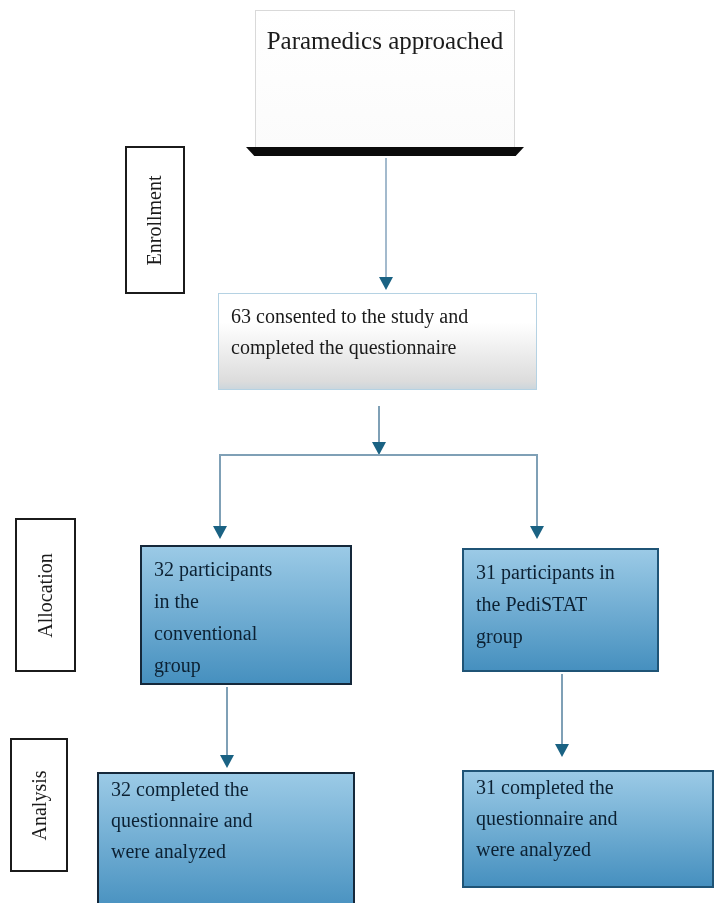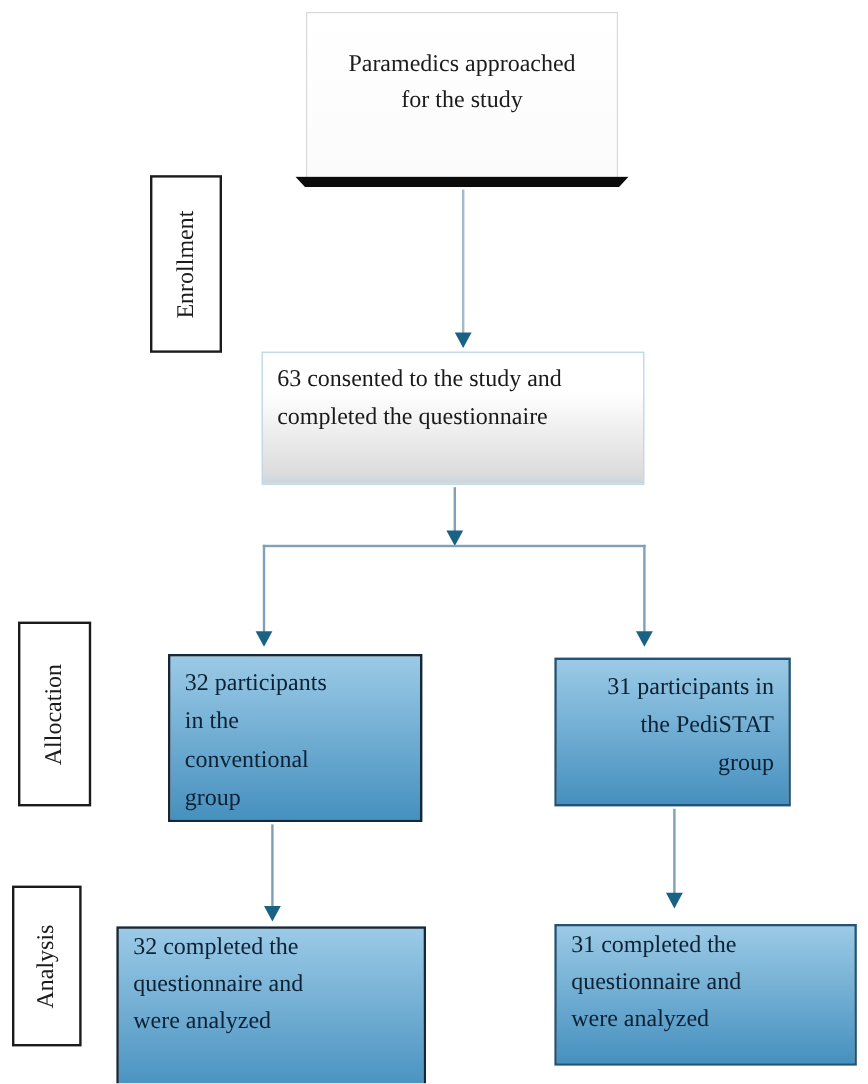--- a/index.html
+++ b/index.html
@@ -18,23 +18,23 @@
   .abs { position: absolute; box-sizing: border-box; }
 
   
   .top-box {
     left: 255px; top: 10px; width: 260px; height: 138px;
     background: linear-gradient(to bottom, #ffffff, #fbfbfb);
     border: 1px solid #d9d9d9;
     border-bottom: none;
     text-align: center;
     color: #1c1c1c;
-    font-size: 20px;
+    font-size: 25px;
     line-height: 30px;
-    padding-top: 27px;
+    padding-top: 15px;
     font-family: Liberation Serif, serif;
   }
   .top-box .count { margin-top: 13px; }
   .top-shadow {
     left: 246px; top: 147px; width: 278px; height: 9px;
     background: #0b0b0b;
     clip-path: polygon(0 0, 100% 0, 97% 100%, 3% 100%);
   }
 
   
@@ -50,21 +50,21 @@
     white-space: nowrap;
     font-size: 20px;
     color: #1b1b1b;
   }
   .label-enrollment { left: 125px; top: 146px; width: 60px; height: 148px; }
   .label-allocation { left: 15px;  top: 518px; width: 61px; height: 154px; }
   .label-analysis   { left: 10px;  top: 738px; width: 58px; height: 134px; }
 
   
   .consent-box {
-    left: 218px; top: 293px; width: 319px; height: 111px;
+    left: 218px; top: 293px; width: 319px; height: 97px;
     background: linear-gradient(to bottom, #ffffff 30%, #dcdcdc 92%, #ccd6dc 100%);
     border: 1px solid #b5d2e3;
     color: #1a1a1a;
     font-size: 20px;
     line-height: 31px;
     padding: 7px 12px;
   }
 
   
   .blue-box {
@@ -75,21 +75,20 @@
   }
   .box-conventional {
     left: 140px; top: 545px; width: 212px; height: 140px;
     border: 2px solid var(--box-border-dark, #15283a);
     line-height: 32px;
   }
   .box-pedistat {
     left: 462px; top: 548px; width: 197px; height: 124px;
     border: 2px solid var(--box-border-blue, #1f5476);
     line-height: 32px;
-    text-align: right;
   }
   .box-conv-analyzed {
     left: 97px; top: 772px; width: 258px; height: 142px;
     border: 2px solid var(--box-border-dark, #15283a);
     line-height: 31px;
     padding-top: 0;
   }
   .box-pedi-analyzed {
     left: 462px; top: 770px; width: 252px; height: 118px;
     border: 2px solid var(--box-border-blue, #1f5476);
@@ -115,21 +114,20 @@
     border-top: 13px solid var(--arrow-head, #1a6283);
   }
 </style>
 </head>
 <body>
 
 <div class="canvas">
 
   <div class="abs top-box">
     <div>Paramedics approached</div>
-    <div>for the study</div>
   </div>
   <div class="abs top-shadow"></div>
 
   <div class="abs vline" style="left:385px; top:158px; height:120px;"></div>
   <div class="abs arrow-head" style="left:379px; top:277px;"></div>
 
   <div class="abs stage-label label-enrollment">
     <span>Enrollment</span>
   </div>
 

